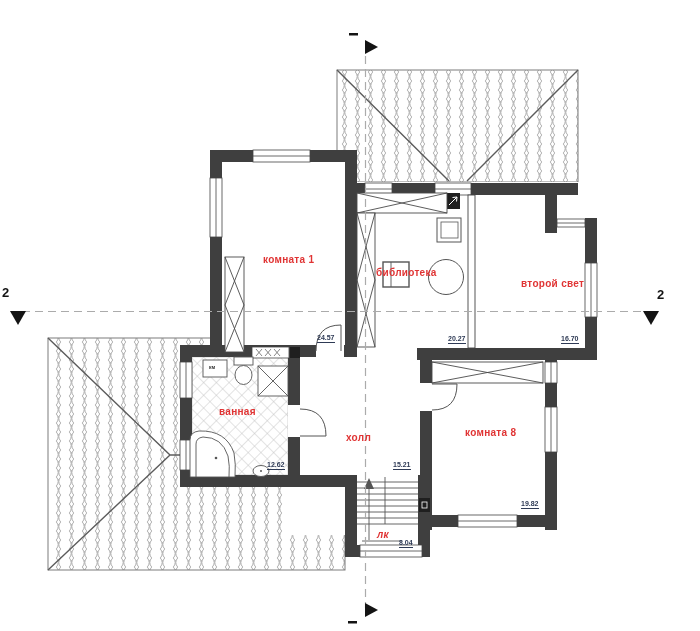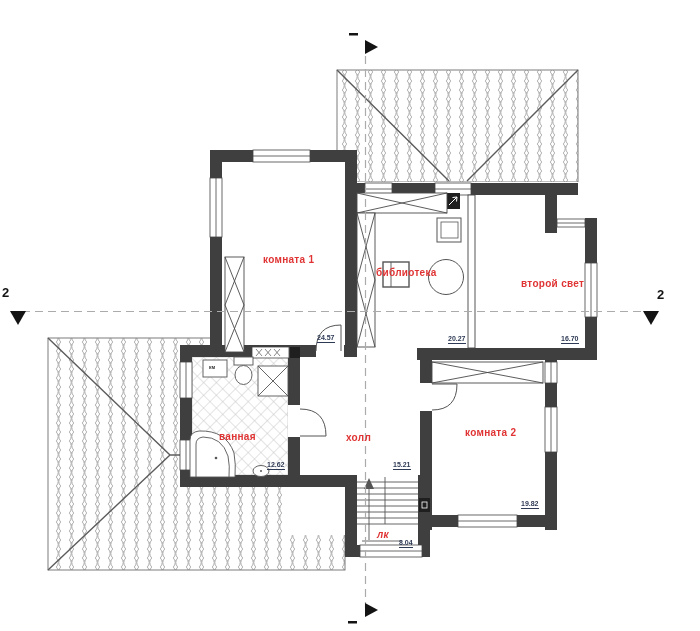--- a/index.html
+++ b/index.html
@@ -184,23 +184,23 @@
     <polygon points="643,311 659,311 651,325"></polygon>
   </g>
 </svg>
 
 <div class="txt sec-label" style="left:2px;top:286px;">2</div>
 <div class="txt sec-label" style="left:657px;top:288px;">2</div>
 
 <div class="txt room-label" style="left:263px;top:255px;">комната 1</div>
 <div class="txt room-label" style="left:376px;top:268px;">библиотека</div>
 <div class="txt room-label" style="left:505px;top:279px;margin-left:16px;">второй свет</div>
-<div class="txt room-label" style="left:219px;top:432px;">ванная</div>
+<div class="txt room-label" style="left:219px;top:407px;">ванная</div>
 <div class="txt room-label" style="left:346px;top:413px;margin-top:20px;">холл</div>
-<div class="txt room-label" style="left:465px;top:428px;">комната 2</div>
+<div class="txt room-label" style="left:465px;top:428px;">комната 8</div>
 <div class="txt room-label" style="left:377px;top:530px;font-style:italic;">лк</div>
 
 <div class="txt area-label" style="left:317px;top:334px;">24.57</div>
 <div class="txt area-label" style="left:448px;top:335px;">20.27</div>
 <div class="txt area-label" style="left:561px;top:335px;">16.70</div>
 <div class="txt area-label" style="left:267px;top:461px;">12.62</div>
 <div class="txt area-label" style="left:393px;top:461px;">15.21</div>
 <div class="txt area-label" style="left:521px;top:500px;">19.82</div>
 <div class="txt area-label" style="left:399px;top:539px;">8.04</div>
 

